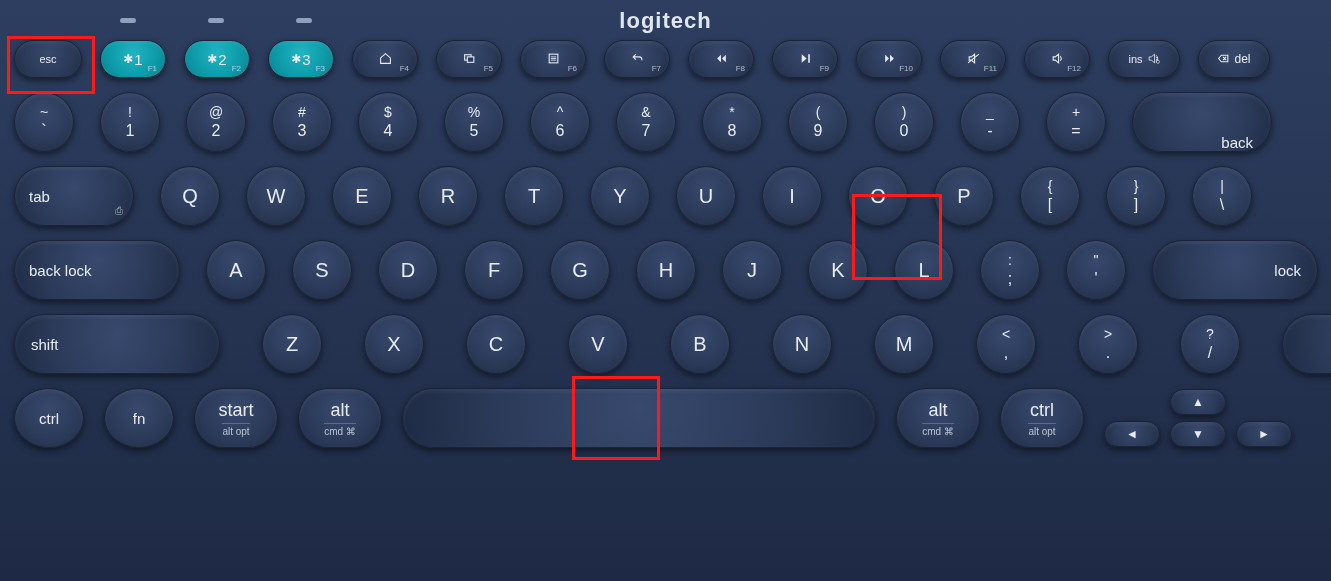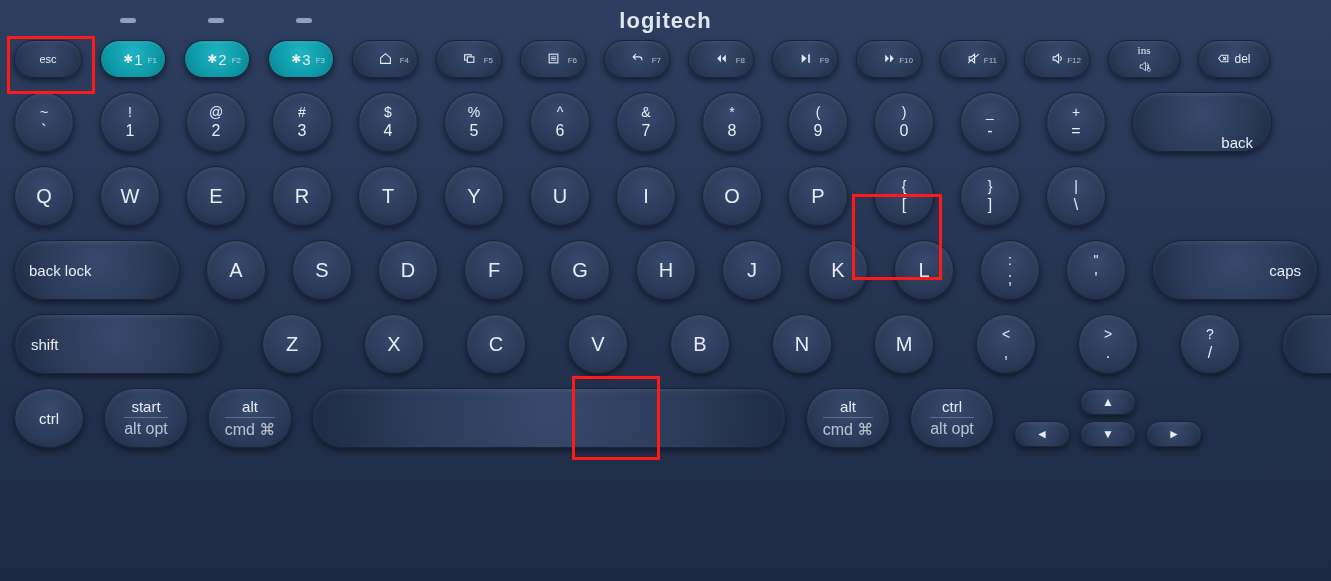--- a/index.html
+++ b/index.html
@@ -64,34 +64,34 @@
     flex-shrink: 0;
     position: relative;
     font-family: Arial, sans-serif;
   }
   .key.fn {
     height: 38px;
     width: 66px;
     border-radius: 20px;
     font-size: 11px;
   }
-  .key.fn .sub { font-size: 8px; opacity: .7; position: absolute; bottom: 12px; right: 8px; }
+  .key.fn .sub { font-size: 8px; opacity: .7; position: absolute; bottom: 4px; right: 8px; }
   .key.teal {
     background: radial-gradient(circle at 50% 35%, #1fb5c2 0%, #0e9aa8 60%, #0a7f8c 100%);
   }
   .key.wide90 { width: 120px; border-radius: 30px; }
   .key.wide110 { width: 140px; border-radius: 30px; }
   .key.wide130 { width: 166px; border-radius: 30px; }
   .key.tallpill { height: 60px; }
   .key .top { font-size: 14px; line-height: 1; }
   .key .bot { font-size: 16px; line-height: 1; margin-top: 4px; }
   .key.small-txt { font-size: 15px; }
   .mod { flex-direction: column; justify-content: center; gap: 2px; }
-  .mod .main { font-size: 15px; }
-  .mod .alt { font-size: 16px; opacity: .75; border-top: 1px solid rgba(255,255,255,.3); padding-top: 2px; }
+  .mod .main { font-size: 18px; }
+  .mod .alt { font-size: 10px; opacity: .75; border-top: 1px solid rgba(255,255,255,.3); padding-top: 2px; }
   .space {
     width: 474px;
     height: 60px;
     border-radius: 30px;
   }
   .corner-sub {
     position: absolute;
     bottom: 8px;
     right: 10px;
     font-size: 10px;
@@ -206,21 +206,21 @@
             <path d="M4 9h4l6-5v16l-6-5H4zM2 20L22 4" fill="none" stroke="#e8ecf2" stroke-width="2"></path>
           </svg></span>
       <span class="sub">F11</span>
     </div>
     <div class="key fn icon-sm">
       <span><svg viewBox="0 0 24 24">
             <path d="M4 9h4l6-5v16l-6-5H4zM17 8a5 5 0 010 8" fill="none" stroke="#e8ecf2" stroke-width="2"></path>
           </svg></span>
       <span class="sub">F12</span>
     </div>
-    <div class="key fn icon-sm" style="width:72px;flex-direction:column;gap:4px;font-family:Liberation Serif, serif;">
+    <div class="key fn icon-sm" style="width:72px;flex-direction:row;gap:4px;">
       <span style="font-size:11px;">ins</span>
       <span><svg viewBox="0 0 24 24">
             <path d="M4 9h4l6-5v16l-6-5H4zM17 6a8 8 0 010 12M17 9a4 4 0 010 6" fill="none" stroke="#e8ecf2" stroke-width="1.5"></path>
             <circle cx="20" cy="18" r="3" fill="none" stroke="#e8ecf2" stroke-width="1.2"></circle>
           </svg></span>
     </div>
     <div class="key fn icon-sm" style="width:72px;flex-direction:row;gap:4px;">
       <span><svg viewBox="0 0 24 24">
             <path d="M8 6h12v12H8l-5-6zM11 9l6 6M17 9l-6 6" fill="none" stroke="#e8ecf2" stroke-width="2"></path>
           </svg></span>
@@ -280,20 +280,24 @@
     <div class="key">
         <span class="top">+</span>
         <span class="bot">=</span>
       </div>
     <div class="key wide110 tallpill small-txt" style="justify-content:flex-end;padding-right:18px;align-items:flex-end;flex-direction:row;">
       <span>back</span>
     </div>
   </div>
 
   <div class="row" style="gap:26px;">
+    <div class="key wide90 tallpill small-txt" style="align-items:flex-start;padding-left:14px;">
+      <span>tab</span>
+      <span class="corner-sub">⎙</span>
+    </div>
     <div class="key">
         <span>Q</span>
       </div>
     <div class="key">
         <span>W</span>
       </div>
     <div class="key">
         <span>E</span>
       </div>
     <div class="key">
@@ -364,21 +368,21 @@
       </div>
     <div class="key">
         <span class="top">:</span>
         <span class="bot">;</span>
       </div>
     <div class="key">
         <span class="top">"</span>
         <span class="bot">'</span>
       </div>
     <div class="key wide130 tallpill small-txt" style="align-items:flex-end;padding-right:16px;">
-      <span>caps</span>
+      <span>lock</span>
     </div>
   </div>
 
   <div class="row" style="gap:42px;">
     <div class="key tallpill small-txt" style="width:206px;border-radius:30px;align-items:flex-start;padding-left:16px;">
       <span>shift</span>
     </div>
     <div class="key">
         <span>Z</span>
       </div>
@@ -413,20 +417,23 @@
         <span class="bot">/</span>
       </div>
     <div class="key tallpill small-txt" style="width:206px;border-radius:30px;align-items:flex-end;padding-right:16px;">
       <span>shift</span>
     </div>
   </div>
 
   <div class="row" style="gap:20px;">
     <div class="key tallpill small-txt" style="width:70px;">
         <span>ctrl</span>
+      </div>
+    <div class="key tallpill small-txt" style="width:70px;">
+        <span>fn</span>
       </div>
     <div class="key tallpill mod" style="width:84px;border-radius:30px;">
       <span class="main">start</span>
       <span class="alt">alt opt</span>
     </div>
     <div class="key tallpill mod" style="width:84px;border-radius:30px;">
       <span class="main">alt</span>
       <span class="alt">cmd ⌘</span>
     </div>
     <div class="key space"></div>

